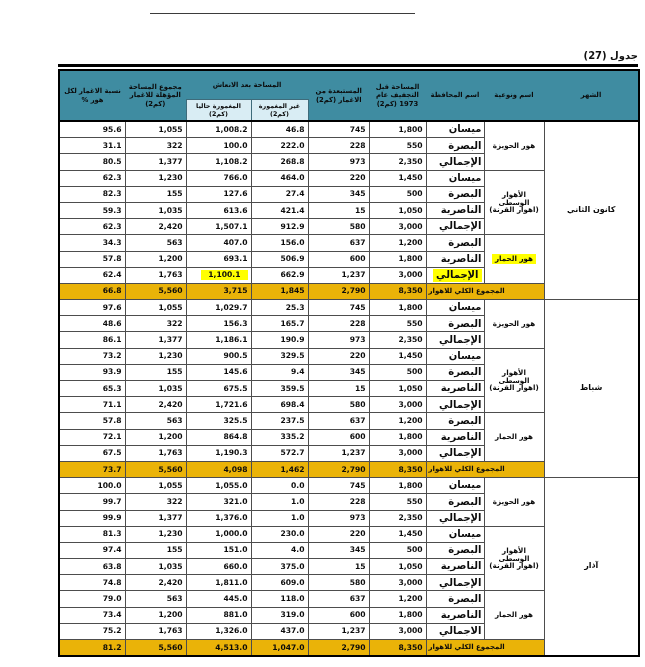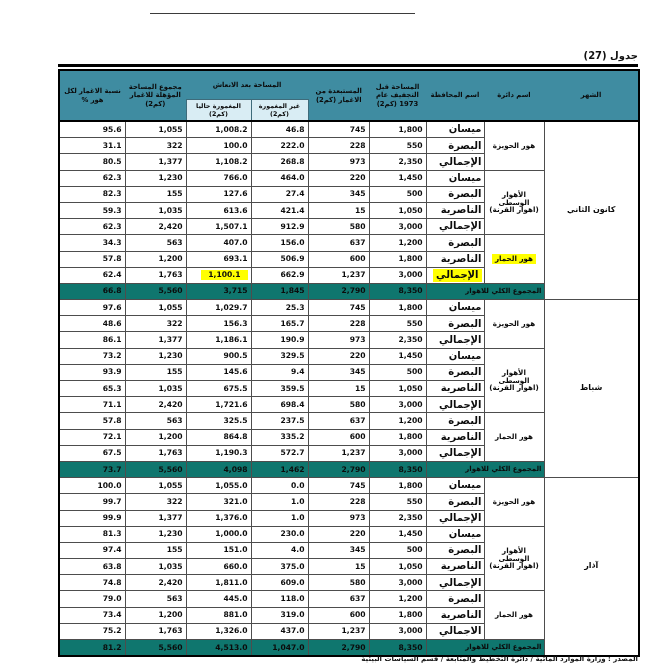--- a/index.html
+++ b/index.html
@@ -22,22 +22,22 @@
   thead th{background:#3f8ca1;color:#0b0b0b;font-size:6.8px;font-weight:bold;text-align:center;vertical-align:middle;border:0;padding:1px 1px;white-space:pre-line;line-height:1.25;}
   thead tr.r1 th{height:26px;}
   thead tr.r2 th{height:18px;}
   thead th.subcell{background:#d9edf4;border:1px solid #3e6b7a;font-size:6.4px;}
   tbody{border-top:2px solid #000;}
   tbody td{border:1px solid #4d4d4d;height:15.2px;padding:0 3px;font-size:7.6px;font-weight:bold;color:#0b0b0b;line-height:1.05;vertical-align:middle;}
   td.num{text-align:right;font-family:"DejaVu Sans","Liberation Sans",sans-serif;}
   td.gov{text-align:right;padding:0 2px;font-size:10px;}
   td.marsh{text-align:center;white-space:pre-line;font-size:7.2px;padding:0 1px;}
   td.month{text-align:center;font-size:8px;padding:0 2px;}
-  tr.sum td{background:#0f766e;}
-  td.sumlabel{text-align:right;font-size:7px;padding:0 2px;}
+  tr.sum td{background:#eab308;}
+  td.sumlabel{text-align:left;font-size:7px;padding:0 2px;}
   .hl{background:#ffff00;padding:1px 3px;display:inline-block;}
   .hl.wide{padding:1px 7px;}
 
   
   .cont{position:absolute;top:645px;left:100px;font-size:7.5px;font-weight:bold;direction:rtl;color:#111;margin-top:44px;}
   .source{position:absolute;top:655px;right:7px;font-size:7px;font-weight:bold;direction:rtl;color:#111;}
 </style>
 </head>
 <body>
 
@@ -57,21 +57,21 @@
       <col style="width:57px">
         <col style="width:61px">
         <col style="width:57px">
       <col style="width:65px">
         <col style="width:61px">
         <col style="width:66px">
     </colgroup>
     <thead>
       <tr class="r1">
         <th rowspan="2">الشهر</th>
-        <th rowspan="2">اسم دائرة</th>
+        <th rowspan="2">اسم ونوعية</th>
         <th rowspan="2">اسم المحافظة</th>
         <th rowspan="2">المساحة قبل
 التجفيف عام
 1973 (كم2)</th>
         <th rowspan="2">المستبعدة من
 الاغمار (كم2)</th>
         <th colspan="2">المساحة بعد الانعاش</th>
         <th rowspan="2">مجموع المساحة
 المؤهلة للاغمار
 (كم2)</th>
@@ -393,15 +393,14 @@
           <td class="num">2,790</td>
           <td class="num">1,047.0</td>
           <td class="num">4,513.0</td>
           <td class="num">5,560</td>
           <td class="num">81.2</td>
         </tr>
       </tbody>
   </table>
 
   <div class="cont">- يتبع -</div>
-  <div class="source">المصدر : وزارة الموارد المائية / دائرة التخطيط والمتابعة / قسم السياسات البيئية</div>
 
 </div>
 
 </body></html>

